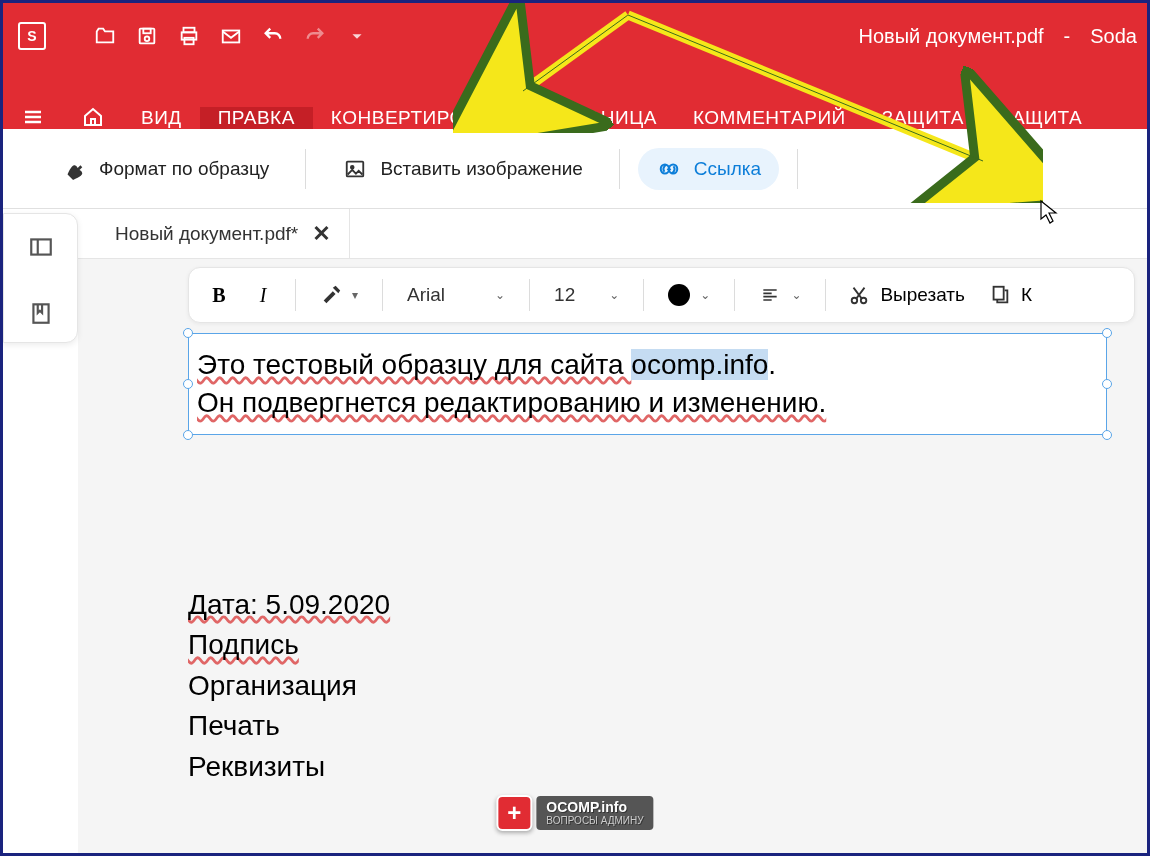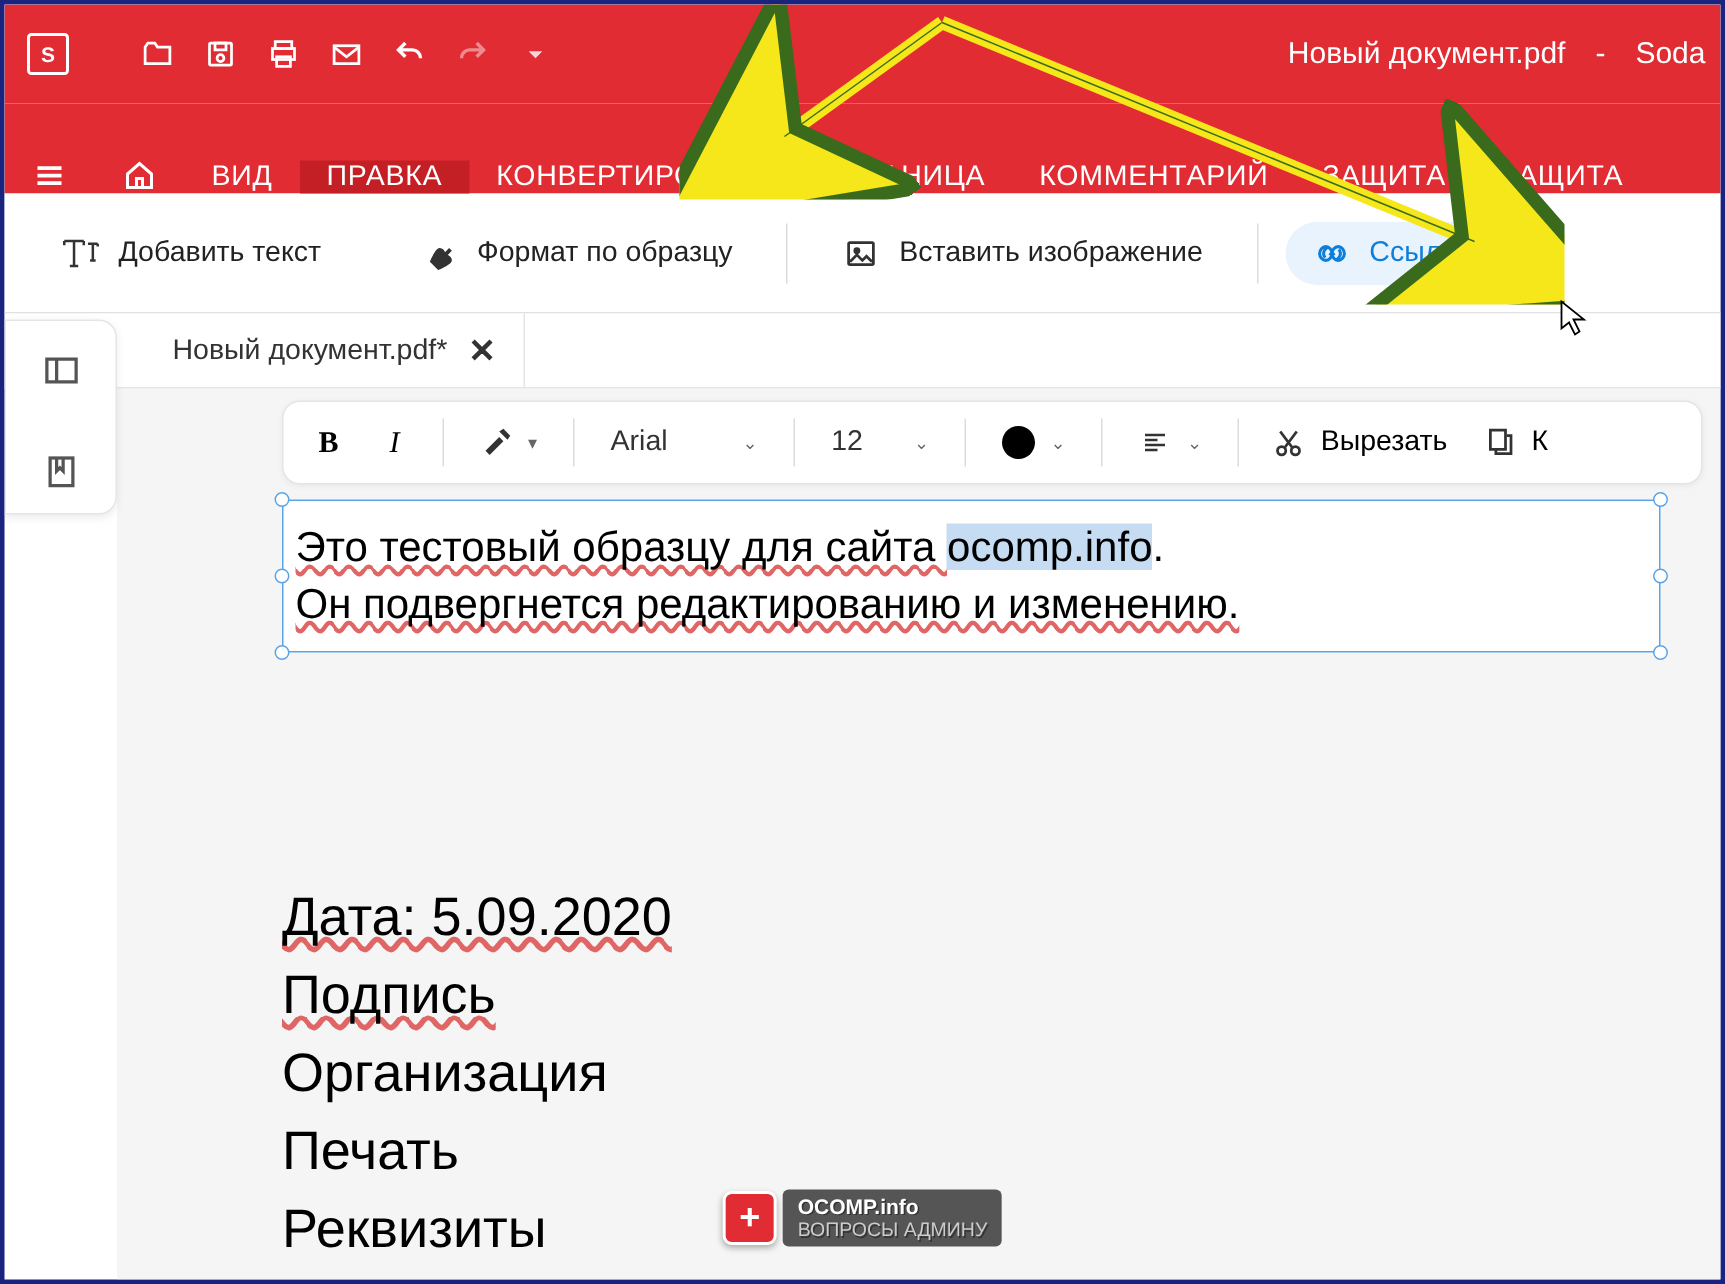--- a/index.html
+++ b/index.html
@@ -40,28 +40,28 @@
   .fmt-sep { width: 1px; height: 32px; background: #dcdcdc; margin: 0 6px; }
   .color-dot { width: 22px; height: 22px; border-radius: 50%; background: #000; }
   .fmt-action { display: flex; align-items: center; gap: 10px; font-size: 19px; padding: 0 8px; cursor: pointer; }
 
   .page-canvas { flex: 1; padding: 10px 40px 0 110px; position: relative; }
   .text-box { background: #fff; border: 1px solid #5aa5e8; padding: 12px 8px; position: relative; }
   .sel-handle { width: 10px; height: 10px; background: #fff; border: 1.5px solid #5aa5e8; border-radius: 50%; position: absolute; }
   .doc-line { font-size: 28px; color: #000; line-height: 1.35; }
   .hl { background: #c5dcf2; }
   .doc-block2 { margin-top: 150px; }
-  .doc-line2 { font-size: 36px; color: #000; line-height: 1.45; }
+  .doc-line2 { font-size: 28px; color: #000; line-height: 1.45; }
 
   .arrow { position: absolute; pointer-events: none; z-index: 100; }
   
   .watermark { position: absolute; bottom: 22px; left: 50%; transform: translateX(-50%); z-index: 50; display: flex; align-items: center; gap: 4px; }
   .wm-plus { width: 36px; height: 36px; background: #e12c33; border: 2px solid #fff; border-radius: 6px; display: flex; align-items: center; justify-content: center; color: #fff; font-size: 24px; font-weight: bold; box-shadow: 0 2px 4px rgba(0,0,0,0.3); }
   .wm-text { background: #555; color: #fff; padding: 4px 10px; border-radius: 4px; font-size: 14px; line-height: 1.1; font-weight: bold; text-shadow: 1px 1px 0 #333; }
-  .wm-text .sub { font-size: 13px; font-weight: normal; display: block; color: #ccc; }
+  .wm-text .sub { font-size: 10px; font-weight: normal; display: block; color: #ccc; }
 
   .cursor-ptr { position: absolute; z-index: 101; pointer-events: none; }
 </style>
 </head>
 <body>
 
 <div class="top-strip">
   <div class="logo-box">S</div>
   <div style="width:20px"></div>
   <div class="icon-btn">
@@ -126,27 +126,20 @@
   <div class="menu-item">ВИД</div>
   <div class="menu-item active">ПРАВКА</div>
   <div class="menu-item">КОНВЕРТИРОВАТЬ</div>
   <div class="menu-item">СТРАНИЦА</div>
   <div class="menu-item">КОММЕНТАРИЙ</div>
   <div class="menu-item">ЗАЩИТА</div>
   <div class="menu-item">ЗАЩИТА</div>
 </div>
 
 <div class="tools-strip">
-  <div class="tool-btn">
-    <svg viewBox="0 0 28 22" fill="none" stroke="#333" stroke-width="1.8">
-        <path d="M2 2v3M2 2h14M16 2v3M9 2v18M6 20h6"></path>
-        <path d="M19 4h7M26 4v2M22.5 4v12M20.5 16h4"></path>
-      </svg>
-    <span>Добавить текст</span>
-  </div>
   <div style="width:10px"></div>
   <div class="tool-btn">
     <svg viewBox="0 0 24 24" fill="#333">
         <path d="M5 18c0 0 4-10 7-10s4 3 4 3l3-3 2 2-3 3s3 1 3 4-10 7-10 7z"></path>
       </svg>
     <span>Формат по образцу</span>
   </div>
   <div class="tool-sep"></div>
   <div class="tool-btn">
     <svg viewBox="0 0 24 24" fill="none" stroke="#333" stroke-width="2">

